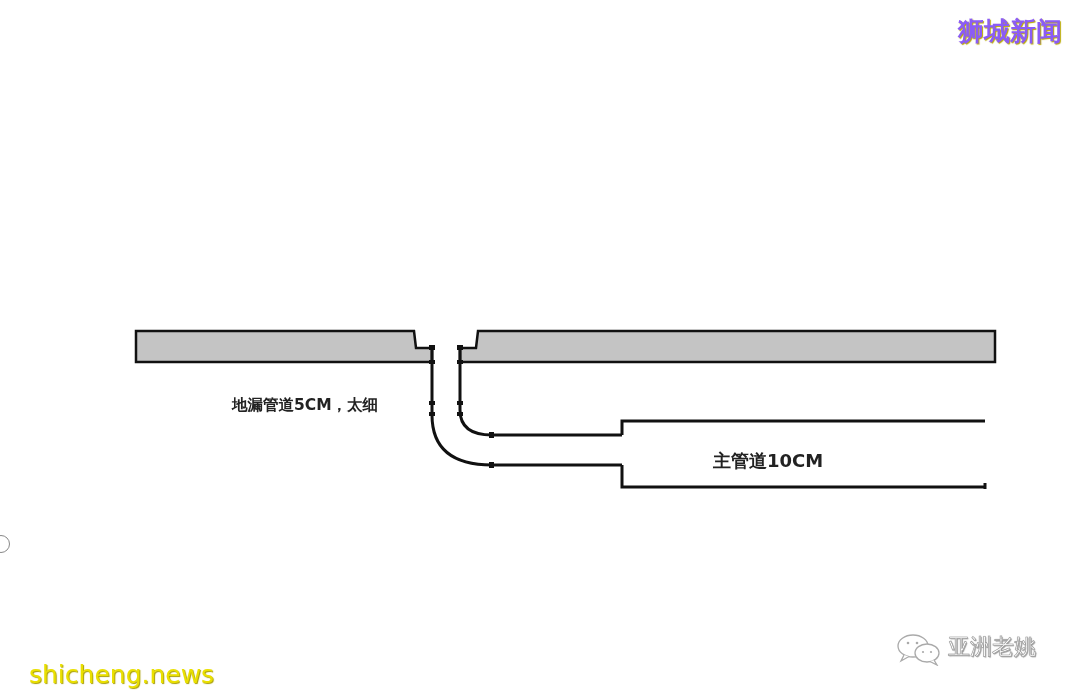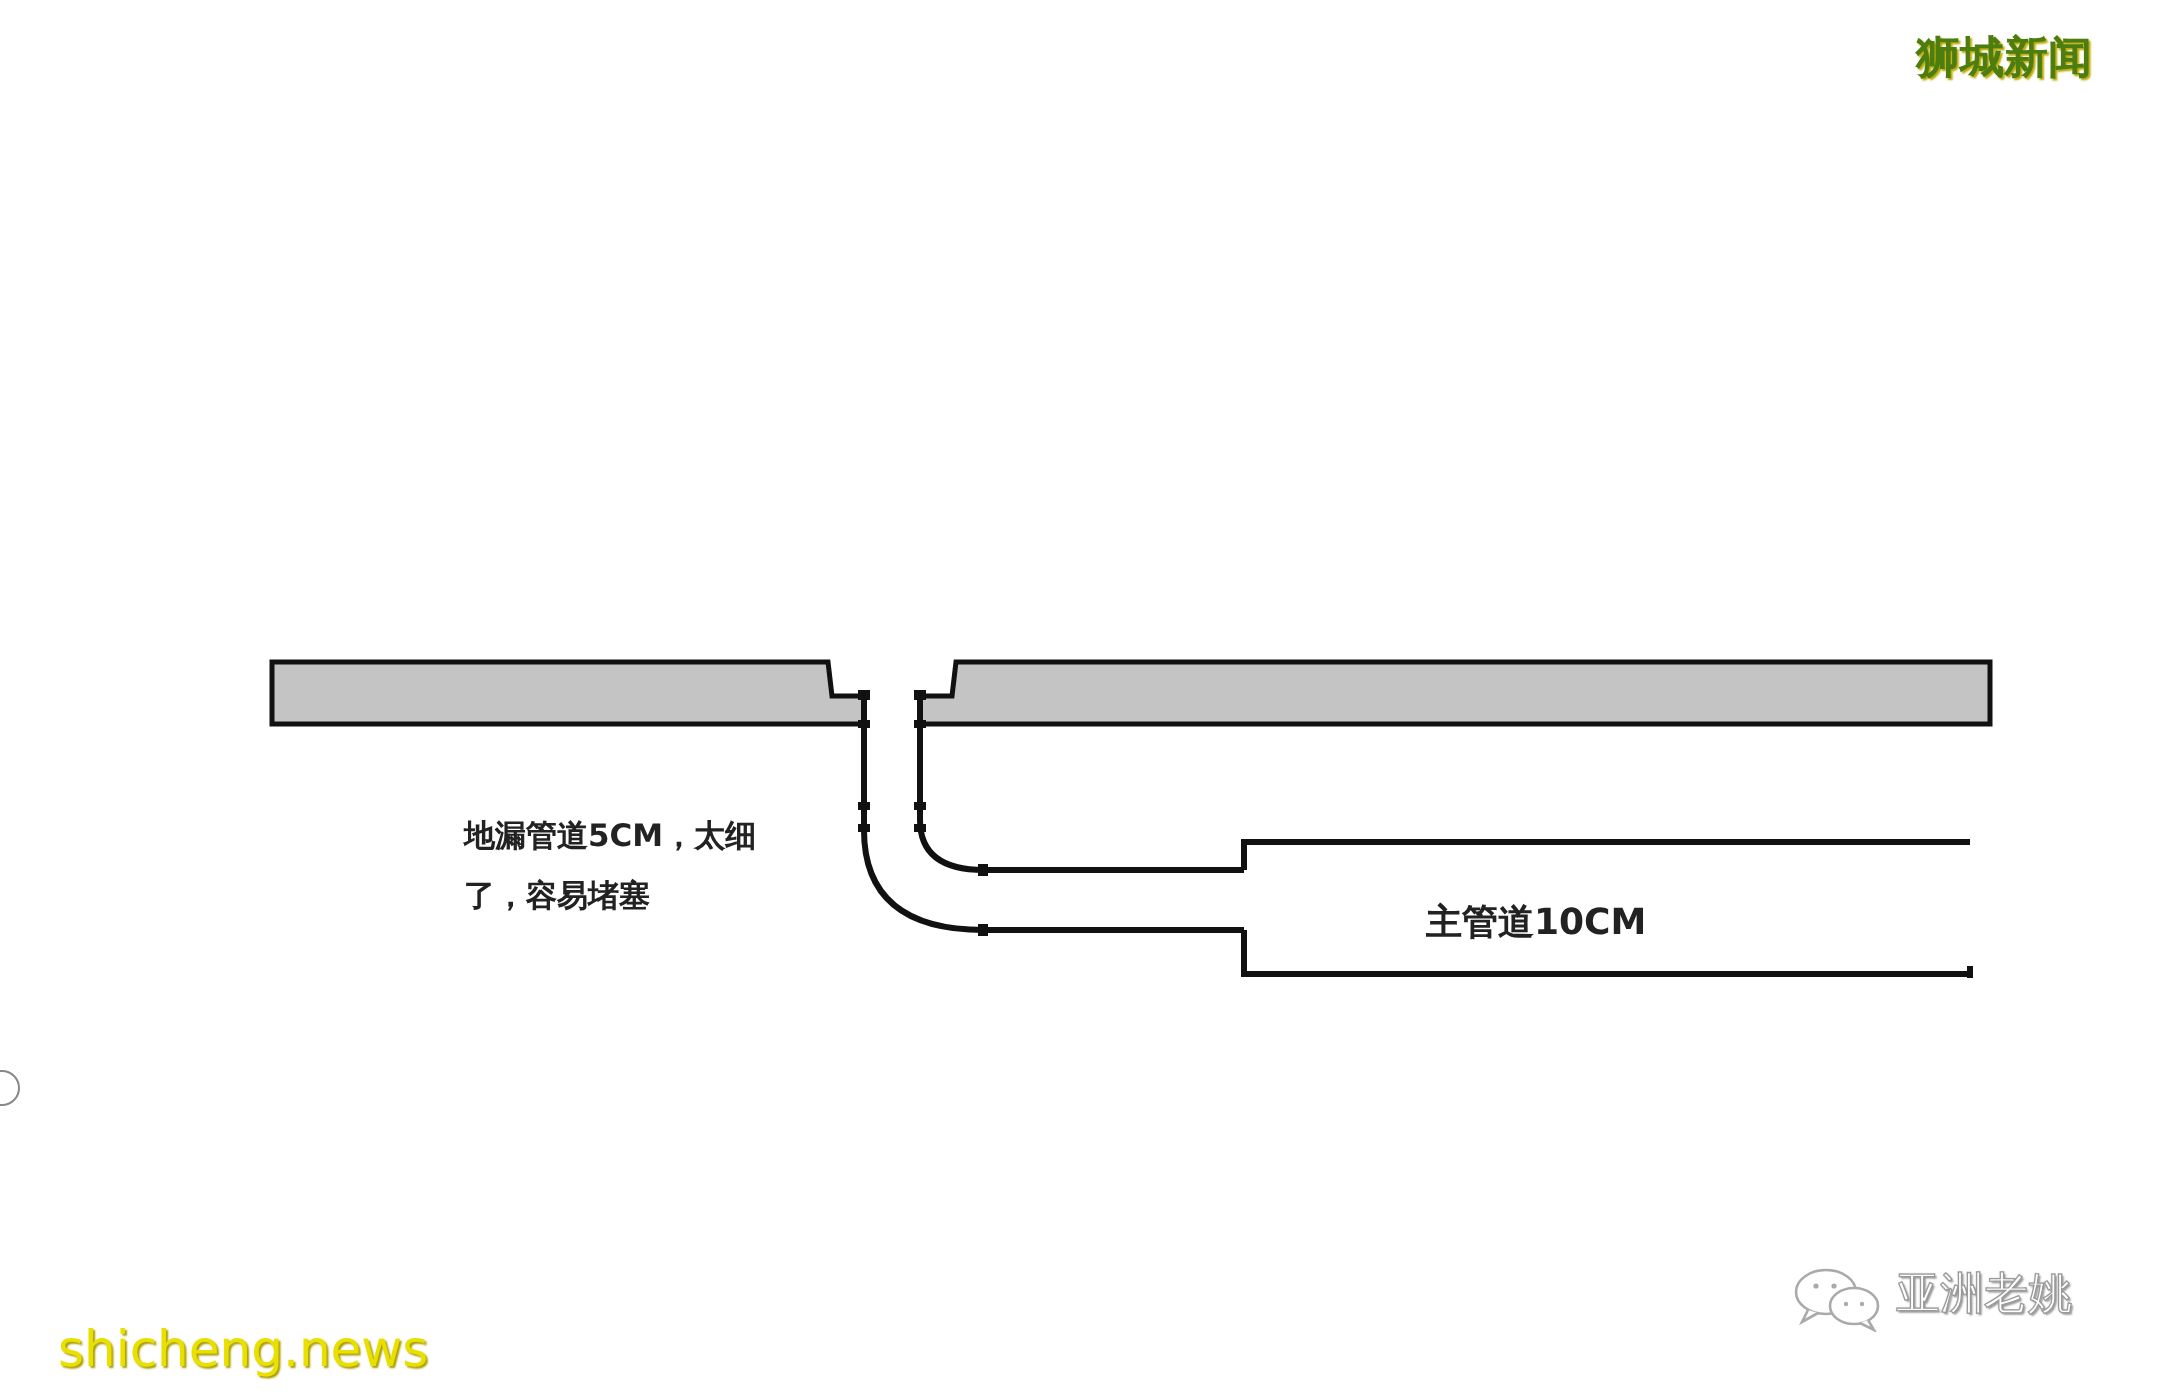--- a/index.html
+++ b/index.html
@@ -3,32 +3,32 @@
 <meta charset="utf-8">
 <style>
   html, body { margin: 0; padding: 0; }
   body {
     width: 1080px; height: 698px; position: relative; overflow: hidden;
     background: #ffffff;
     font-family: "DejaVu Sans", "Liberation Sans", sans-serif;
   }
   .watermark-top {
     position: absolute; left: 958px; top: 14px;
-    font-size: 22px; font-weight: bold; color: #4d7c0f;
+    font-size: 26px; font-weight: bold; color: #8b5cf6;
     text-shadow: 1px 1px 1px #b8a800;
     letter-spacing: 0px;
   }
   .headline {
     position: absolute; left: 280px; top: 148px; width: 560px;
     font-size: 27px; line-height: 56px; color: #111111;
   }
   .headline div { white-space: nowrap; }
   .diagram { position: absolute; left: 0; top: 0; }
   .label-branch {
-    position: absolute; left: 232px; top: 403px; width: 200px;
+    position: absolute; left: 232px; top: 390px; width: 200px;
     font-size: 15.5px; font-weight: bold; line-height: 30px; color: #222222;
   }
   .label-main {
     position: absolute; left: 713px; top: 449px;
     font-size: 18px; font-weight: bold; color: #222222;
   }
   .watermark-bottom-left {
     position: absolute; left: 29px; top: 660px;
     font-size: 25px; color: #eae000;
     text-shadow: 1px 1px 1px #a89e00;
@@ -78,21 +78,20 @@
     <rect x="457" y="401" width="6" height="4"></rect>
     <rect x="429" y="412" width="6" height="4"></rect>
     <rect x="457" y="412" width="6" height="4"></rect>
     <rect x="489" y="432" width="5" height="6"></rect>
     <rect x="489" y="462" width="5" height="6"></rect>
   </g>
 </svg>
 
 <div class="label-branch">
   <div>地漏管道5CM，太细</div>
-  <div>了，容易堵塞</div>
 </div>
 
 <div class="label-main">主管道10CM</div>
 
 <div class="edge-circle"></div>
 
 <div class="watermark-bottom-left">shicheng.news</div>
 
 <div class="watermark-bottom-right">
   <svg width="46" height="34" viewBox="0 0 46 34">

